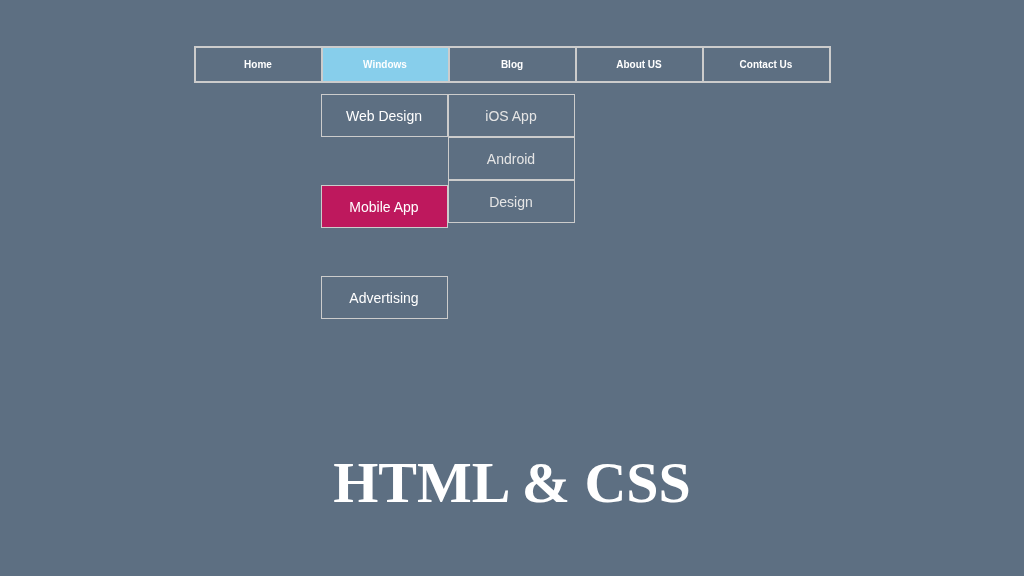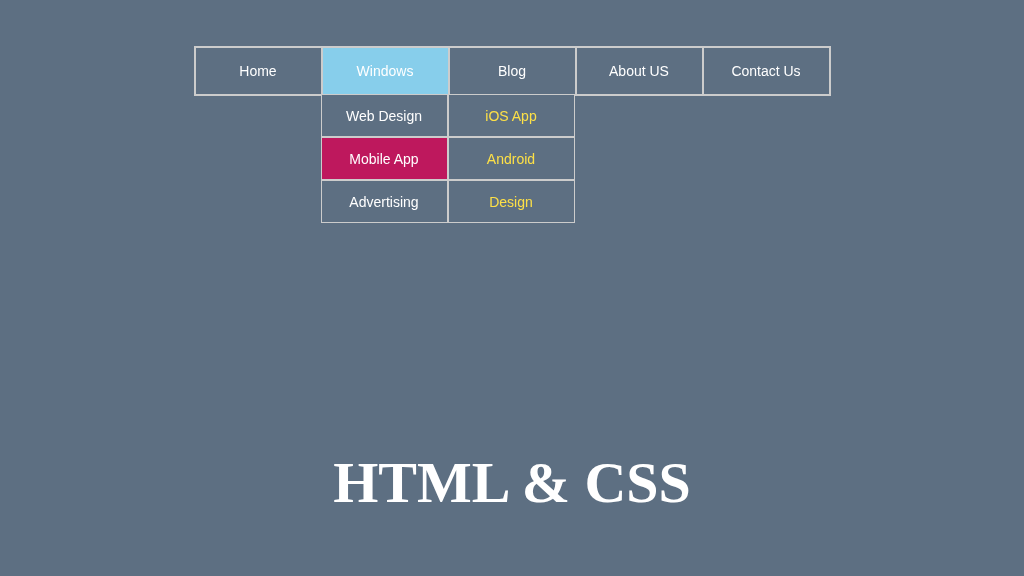--- a/index.html
+++ b/index.html
@@ -24,45 +24,47 @@
       position: relative;
     }
 
     .nav-bar {
       display: flex;
       border: 1px solid #ccc;
     }
 
     .nav-item {
       width: 127px;
-      height: 48px;
+      height: 35px;
       display: flex;
       align-items: center;
       justify-content: center;
       color: white;
-      font-size: 14px;
+      font-size: 10px;
       cursor: pointer;
       border: 1px solid #ccc;
       background-color: transparent;
+      font-weight: bold;
     }
 
     .nav-item.active {
       background-color: #87ceeb;
     }
 
     .dropdown {
       position: absolute;
       top: 48px;
       left: 127px;
       display: flex;
     }
 
     .dropdown-col {
       display: flex;
       flex-direction: column;
+      gap: 48px;
     }
 
     .dropdown-item {
       width: 127px;
       height: 43px;
       display: flex;
       align-items: center;
       justify-content: center;
       color: white;
       font-size: 14px;
@@ -79,21 +81,21 @@
       display: flex;
       flex-direction: column;
     }
 
     .dropdown-sub-item {
       width: 127px;
       height: 43px;
       display: flex;
       align-items: center;
       justify-content: center;
-      color: #fde047;
+      color: #e5e5e5;
       font-size: 14px;
       cursor: pointer;
       border: 1px solid #ccc;
       background-color: #5d6f82;
     }
 
     .page-title {
       position: absolute;
       bottom: 60px;
       left: 50%;

